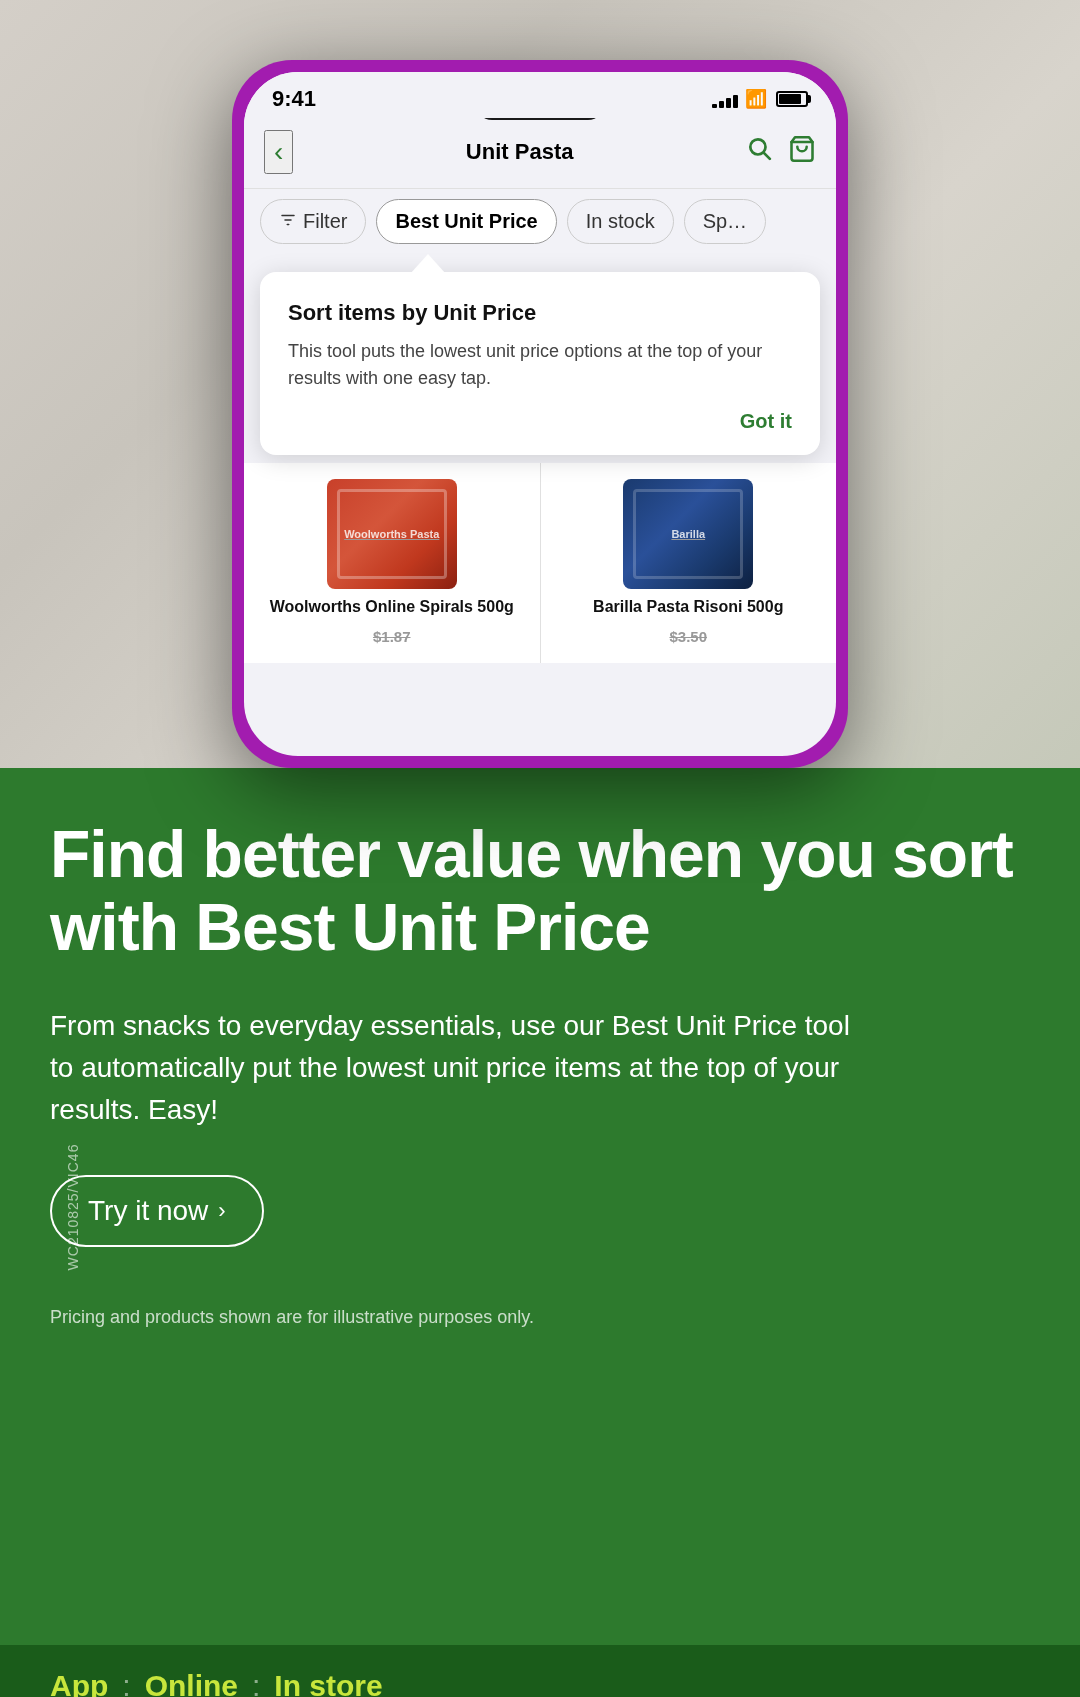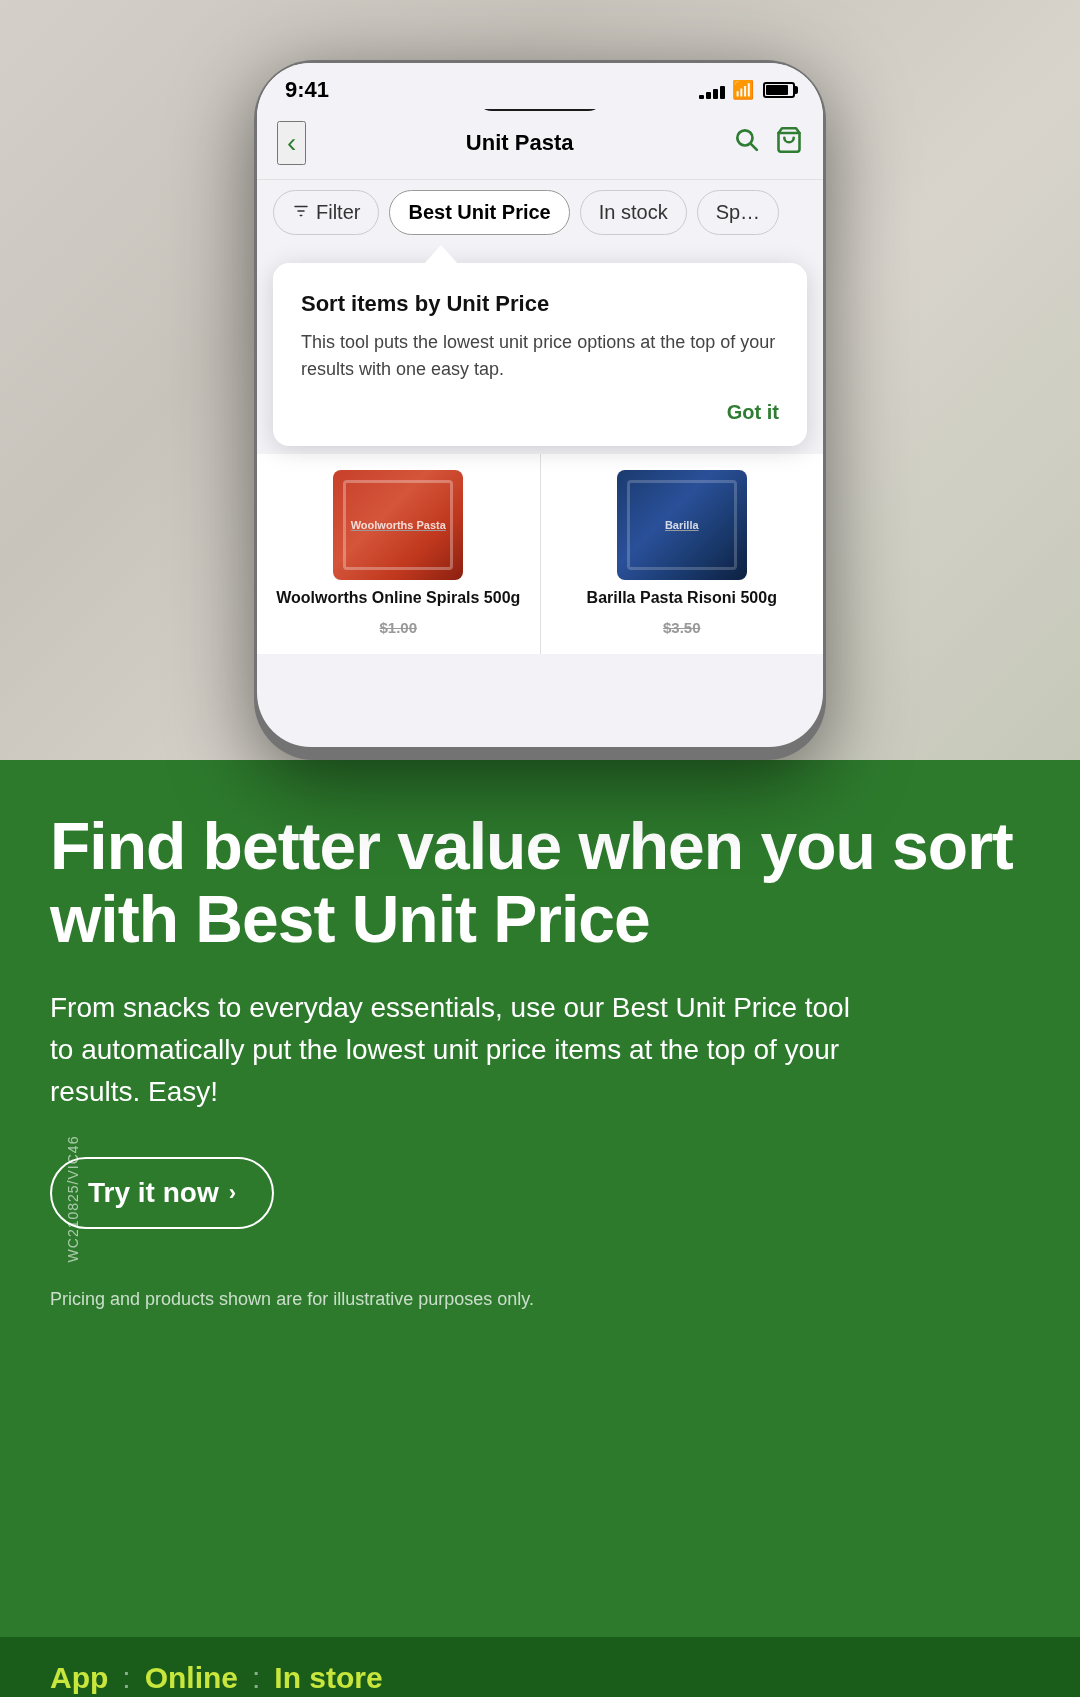--- a/index.html
+++ b/index.html
@@ -25,25 +25,25 @@
     
     .phone-container {
       position: relative;
       z-index: 10;
       display: flex;
       justify-content: center;
       padding-top: 60px;
     }
 
     .phone {
-      width: 572px;
+      width: 616px;
       min-height: 700px;
-      background: #737373;
+      background: #a21caf;
       border-radius: 60px;
-      padding: 3px;
+      padding: 12px;
       box-shadow: 0 20px 80px rgba(0,0,0,0.5);
       position: relative;
     }
 
     .phone-inner {
       background: #f2f2f7;
       border-radius: 54px;
       overflow: hidden;
       min-height: 684px;
     }
@@ -310,42 +310,42 @@
       padding: 50px 50px 40px;
       min-height: 877px;
       position: relative;
     }
 
     .marketing-headline {
       font-size: 66px;
       font-weight: 800;
       color: #fff;
       line-height: 1.1;
-      margin-bottom: 32px;
+      margin-bottom: 42px;
       letter-spacing: -1px;
     }
 
     .marketing-body {
       font-size: 28px;
       color: #fff;
       line-height: 1.5;
       margin-bottom: 44px;
       max-width: 800px;
     }
 
     .try-it-btn {
       display: inline-flex;
       align-items: center;
       gap: 10px;
       border: 2px solid #fff;
       border-radius: 50px;
       padding: 18px 36px;
       color: #fff;
       font-size: 28px;
-      font-weight: 700;
+      font-weight: 400;
       cursor: pointer;
       background: transparent;
       margin-bottom: 60px;
     }
     .try-it-btn .chevron {
       font-size: 22px;
     }
 
     .disclaimer {
       font-size: 18px;
@@ -476,21 +476,21 @@
       </div>
 
       <div class="product-grid">
 
         <div class="product-card">
           <div class="product-image-placeholder pasta-spirals-img">
             <span style="color:rgba(255,255,255,0.8); font-size:11px; padding:8px; text-align:center; font-weight:600;">Woolworths Pasta</span>
           </div>
           <div class="product-name">Woolworths Online Spirals 500g</div>
           <div class="product-price">
-            <span class="price-strikethrough">$1.00</span>
+            <span class="price-strikethrough">$1.87</span>
           </div>
         </div>
 
         <div class="product-card">
           <div class="product-image-placeholder barilla-img">
             <span style="color:rgba(255,255,255,0.8); font-size:11px; padding:8px; text-align:center; font-weight:600;">Barilla</span>
           </div>
           <div class="product-name">Barilla Pasta Risoni 500g</div>
           <div class="product-price">
             <span class="price-strikethrough">$3.50</span>

